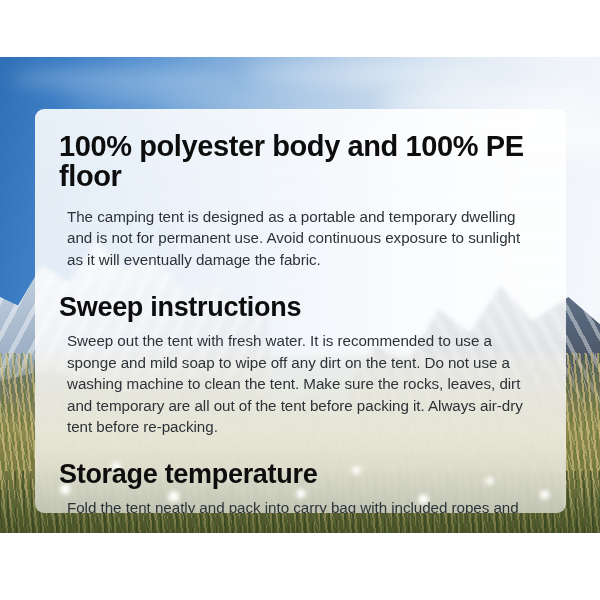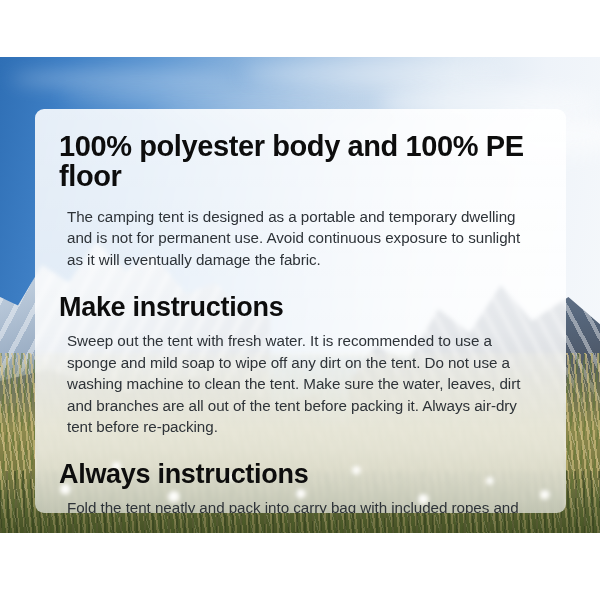--- a/index.html
+++ b/index.html
@@ -285,20 +285,20 @@
     <div class="flower" style="left:418px; bottom:28px; width:11px; height:11px;"></div>
     <div class="flower" style="left:486px; bottom:48px; width:8px;  height:8px;"></div>
     <div class="flower" style="left:540px; bottom:33px; width:10px; height:10px;"></div>
   </div>
 
   <div class="panel">
 
     <h1 class="h1">100% polyester body and 100% PE floor</h1>
     <p class="body-text">The camping tent is designed as a portable and temporary dwelling and is not for permanent use. Avoid continuous exposure to sunlight as it will eventually damage the fabric.</p>
 
-    <h2 class="h2">Make instructions</h2>
-    <p class="body-text">Sweep out the tent with fresh water. It is recommended to use a sponge and mild soap to wipe off any dirt on the tent. Do not use a washing machine to clean the tent. Make sure the water, leaves, dirt and branches are all out of the tent before packing it. Always air-dry tent before re-packing.</p>
-
-    <h2 class="h2">Always instructions</h2>
+    <h2 class="h2">Sweep instructions</h2>
+    <p class="body-text">Sweep out the tent with fresh water. It is recommended to use a sponge and mild soap to wipe off any dirt on the tent. Do not use a washing machine to clean the tent. Make sure the rocks, leaves, dirt and temporary are all out of the tent before packing it. Always air-dry tent before re-packing.</p>
+
+    <h2 class="h2">Storage temperature</h2>
     <p class="body-text">Fold the tent neatly and pack into carry bag with included ropes and pegs. Always store the tent in a dry area at room temperature. Avoid excessive pressure and contact with non-colourfast material.</p>
 
   </div>
 </div>
 
 </body></html>

